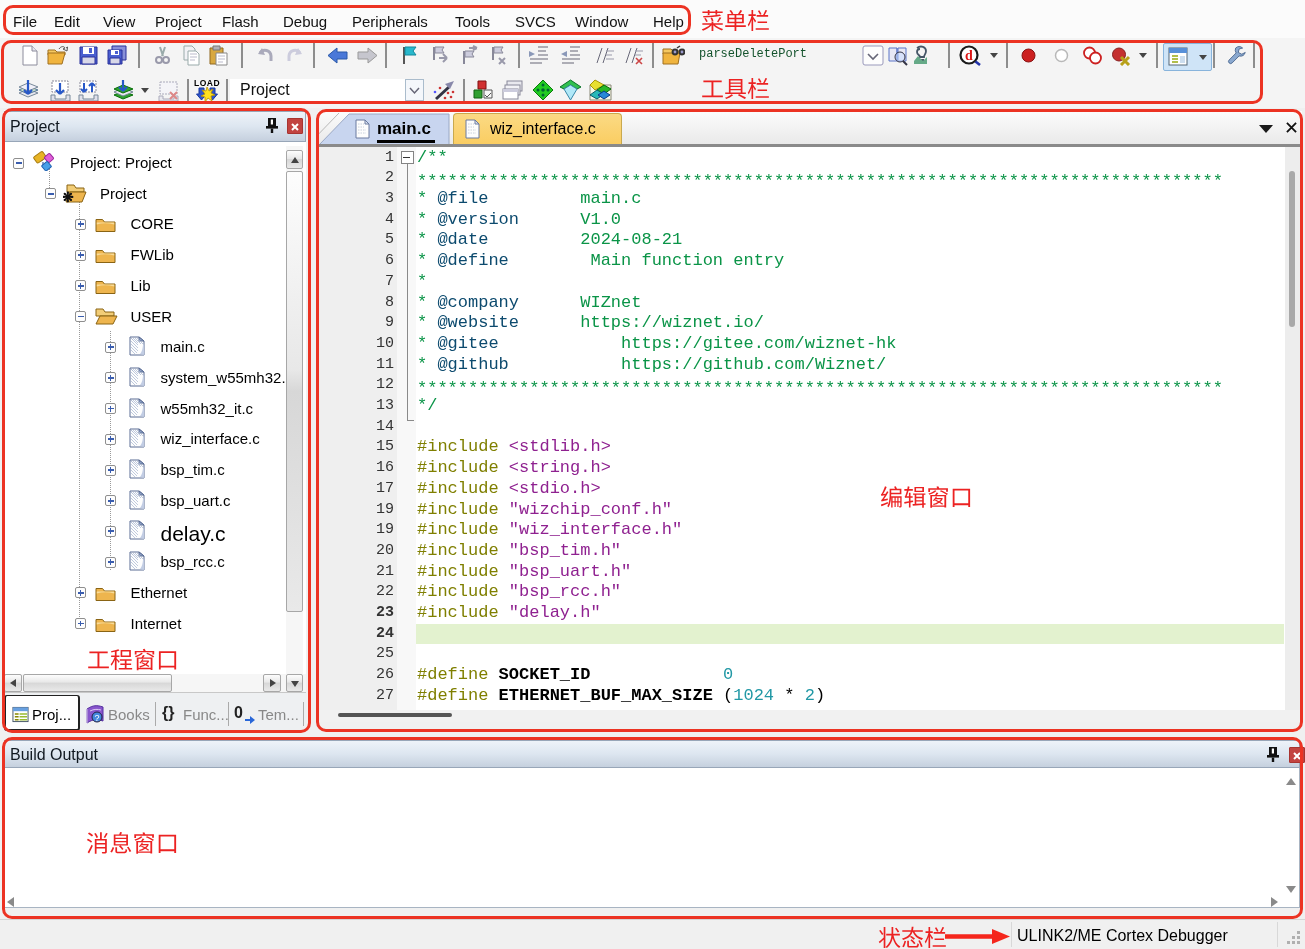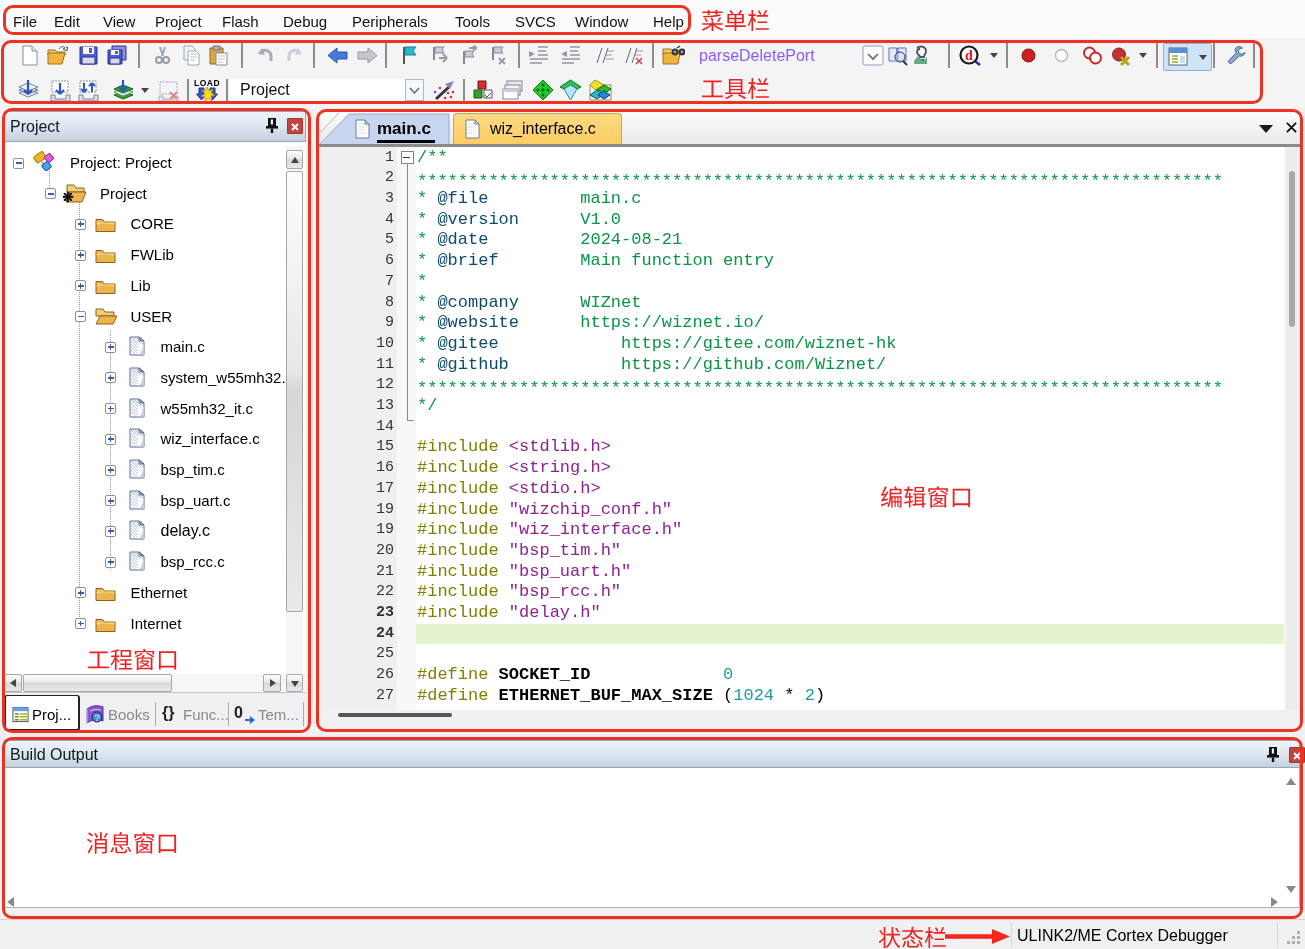--- a/index.html
+++ b/index.html
@@ -184,21 +184,21 @@
       <svg viewBox="0 0 23 21">
         <path d="M1 4h8l2 2h8v3H1z" fill="#f5c860" stroke="#a07020"></path>
         <path d="M1 19V8h17l-2 11z" fill="#f0b43e" stroke="#a07020"></path>
         <circle cx="13" cy="7" r="3.4" fill="#333"></circle>
         <circle cx="20" cy="7" r="3.4" fill="#333"></circle>
         <circle cx="13" cy="7" r="1.4" fill="#99c"></circle>
         <circle cx="20" cy="7" r="1.4" fill="#99c"></circle>
         <path d="M15 3l3-2" stroke="#333" stroke-width="1.5"></path>
       </svg>
     </span>
-<span style="position:absolute;left:699px;top:47px;font-size:16px;color:#8b5cf6;">parseDeletePort</span>
+<span style="position:absolute;left:699px;top:47px;font-size:12px;color:#14532d;font-family:Liberation Mono, monospace;">parseDeletePort</span>
 <span class="ic" style="left:862px;top:45px;width:22px;">
       <svg viewBox="0 0 22 21">
         <rect x="1" y="1" width="20" height="19" rx="2" fill="#fdfdfd" stroke="#99b"></rect>
         <path d="M6 9l5 5 5-5" fill="none" stroke="#667" stroke-width="1.6"></path>
       </svg>
     </span>
 <span class="ic" style="left:887px;top:45px;">
       <svg viewBox="0 0 21 21">
         <path d="M2 3h8v13H2zM11 3h8v13h-8z" fill="#e8e8f4" stroke="#5a74c8"></path>
         <path d="M10 3v13" stroke="#5a74c8"></path>
@@ -483,21 +483,21 @@
         <path d="M11 18c2-2 3-7 3-10l1 1v10z" fill="#c2cde4"></path>
       </svg>
 <span style="position:absolute;left:156.5px;top:352.7px;font-size:15px;color:#000;white-space:nowrap;">bsp_uart.c</span>
 <span class="pm pmplus" style="left:101px;top:386.9px;"></span>
 <svg style="position:absolute;left:125px;top:381.4px;width:16px;height:20px;" viewBox="0 0 16 20">
         <path d="M1 1h9l5 4v14H1z" fill="#fdfdfd" stroke="#5a6c94"></path>
         <path d="M10 1l5 4h-5z" fill="#8fa3c8" stroke="#5a6c94"></path>
         <path d="M2 2l7 7M2 5l7 7M2 8l7 7M2 11l6 6M2 14l4 4M2 2l2 2M4 2l5 5M6 2l6 6M8 2l6 6" stroke="#b0bcd4" stroke-width="0.8"></path>
         <path d="M11 18c2-2 3-7 3-10l1 1v10z" fill="#c2cde4"></path>
       </svg>
-<span style="position:absolute;left:156.5px;top:383.4px;font-size:16px;color:#000;white-space:nowrap;">delay.c</span>
+<span style="position:absolute;left:156.5px;top:383.4px;font-size:21px;color:#000;white-space:nowrap;">delay.c</span>
 <span class="pm pmplus" style="left:101px;top:417.6px;"></span>
 <svg style="position:absolute;left:125px;top:412.1px;width:16px;height:20px;" viewBox="0 0 16 20">
         <path d="M1 1h9l5 4v14H1z" fill="#fdfdfd" stroke="#5a6c94"></path>
         <path d="M10 1l5 4h-5z" fill="#8fa3c8" stroke="#5a6c94"></path>
         <path d="M2 2l7 7M2 5l7 7M2 8l7 7M2 11l6 6M2 14l4 4M2 2l2 2M4 2l5 5M6 2l6 6M8 2l6 6" stroke="#b0bcd4" stroke-width="0.8"></path>
         <path d="M11 18c2-2 3-7 3-10l1 1v10z" fill="#c2cde4"></path>
       </svg>
 <span style="position:absolute;left:156.5px;top:414.1px;font-size:15px;color:#000;white-space:nowrap;">bsp_rcc.c</span>
 <span class="pm pmplus" style="left:71px;top:448.3px;"></span>
 <svg style="position:absolute;left:91px;top:445.8px;width:21px;height:16px;" viewBox="0 0 21 16">
@@ -598,21 +598,21 @@
 <span class="codeline mono" style="top:147.6px;"><span class="grn">/**</span></span>
 <span class="lnum mono" style="top:168.3px;">2</span>
 <span class="codeline mono" style="top:172.3px;"><span class="grn">*******************************************************************************</span></span>
 <span class="lnum mono" style="top:189.0px;">3</span>
 <span class="codeline mono" style="top:189.0px;"><span class="grn">* </span><span class="brn">@file</span><span class="grn">         main.c</span></span>
 <span class="lnum mono" style="top:209.7px;">4</span>
 <span class="codeline mono" style="top:209.7px;"><span class="grn">* </span><span class="brn">@version</span><span class="grn">      V1.0</span></span>
 <span class="lnum mono" style="top:230.4px;">5</span>
 <span class="codeline mono" style="top:230.4px;"><span class="grn">* </span><span class="brn">@date</span><span class="grn">         2024-08-21</span></span>
 <span class="lnum mono" style="top:251.1px;">6</span>
-<span class="codeline mono" style="top:251.1px;"><span class="grn">* </span><span class="brn">@brief</span><span class="grn">        Main function entry</span></span>
+<span class="codeline mono" style="top:251.1px;"><span class="grn">* </span><span class="brn">@define</span><span class="grn">        Main function entry</span></span>
 <span class="lnum mono" style="top:271.8px;">7</span>
 <span class="codeline mono" style="top:271.8px;"><span class="grn">*</span></span>
 <span class="lnum mono" style="top:292.5px;">8</span>
 <span class="codeline mono" style="top:292.5px;"><span class="grn">* </span><span class="brn">@company</span><span class="grn">      WIZnet</span></span>
 <span class="lnum mono" style="top:313.2px;">9</span>
 <span class="codeline mono" style="top:313.2px;"><span class="grn">* </span><span class="brn">@website</span><span class="grn">      https://wiznet.io/</span></span>
 <span class="lnum mono" style="top:333.9px;">10</span>
 <span class="codeline mono" style="top:333.9px;"><span class="grn">* </span><span class="brn">@gitee</span><span class="grn">            https://gitee.com/wiznet-hk</span></span>
 <span class="lnum mono" style="top:354.6px;">11</span>
 <span class="codeline mono" style="top:354.6px;"><span class="grn">* </span><span class="brn">@github</span><span class="grn">           https://github.com/Wiznet/</span></span>

